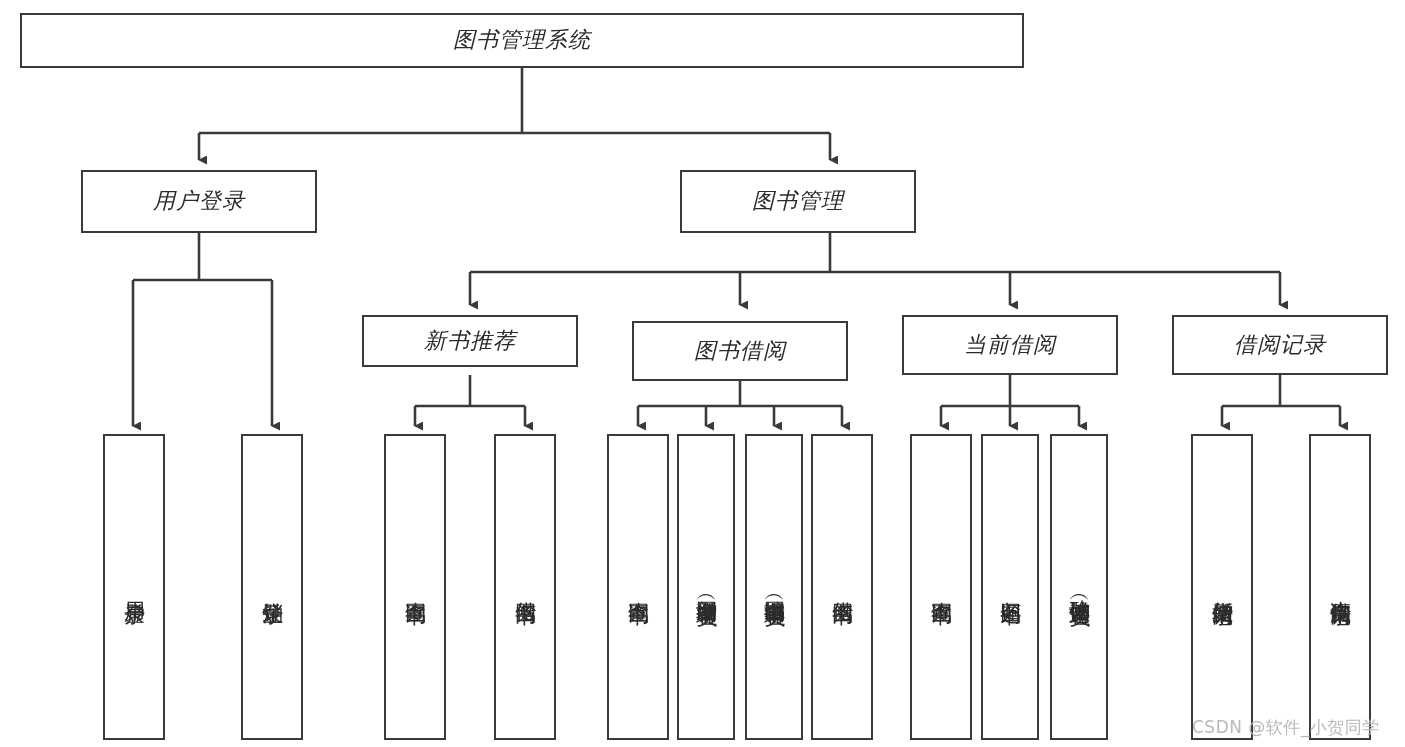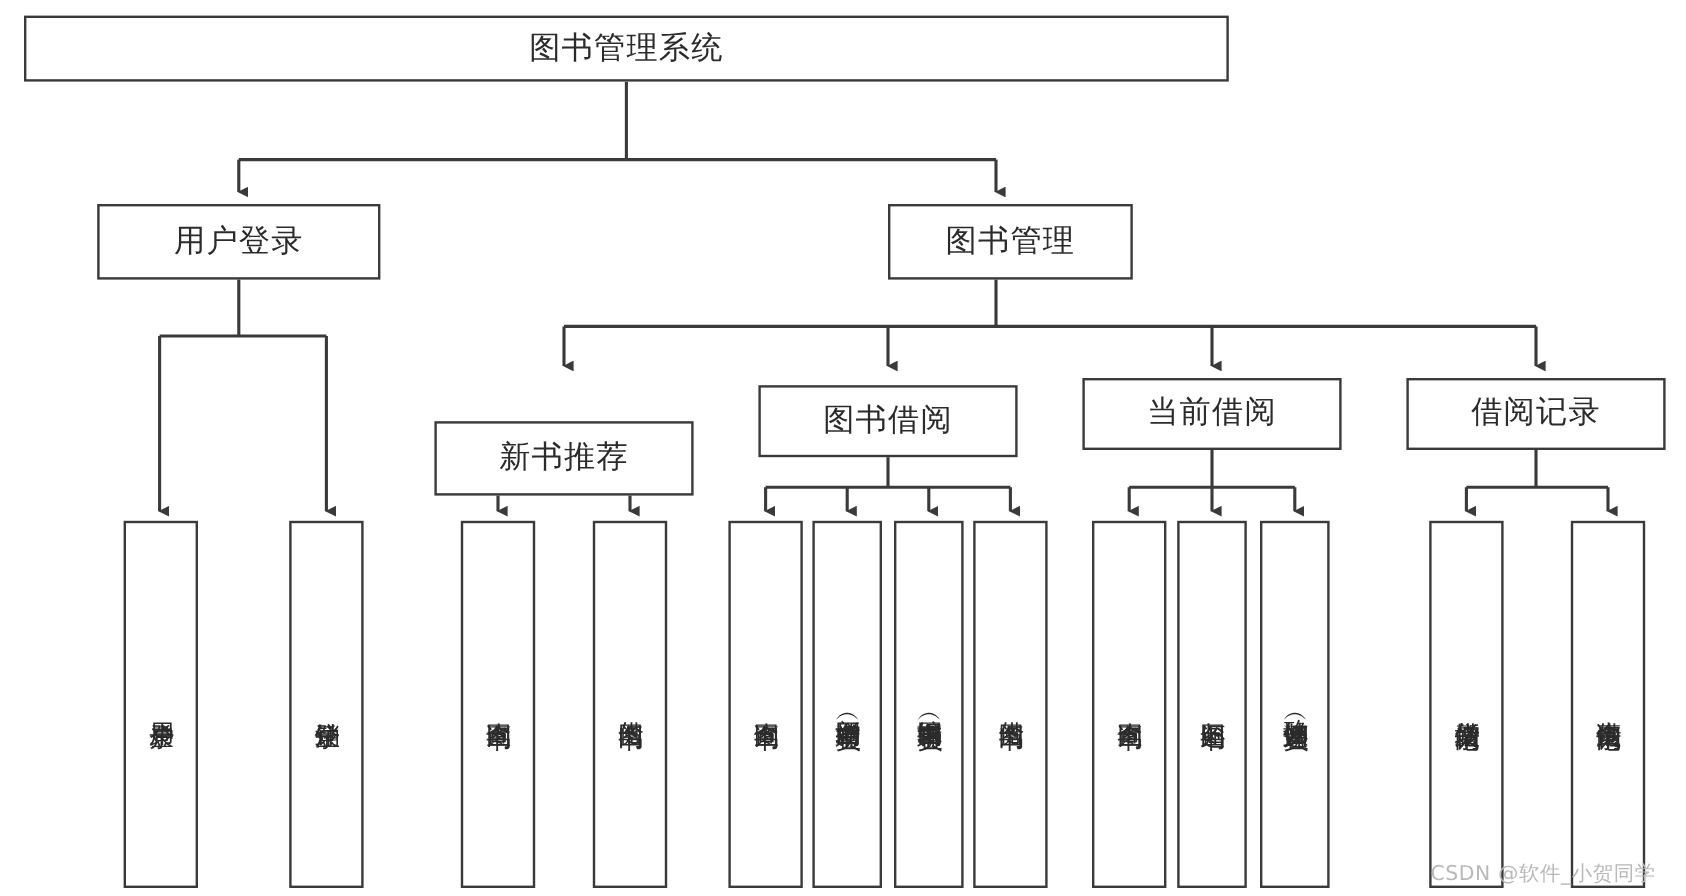--- a/index.html
+++ b/index.html
@@ -30,23 +30,24 @@
     position: absolute;
     box-sizing: border-box;
     background: #ffffff;
     border: 2px solid #3a3a3a;
     display: flex;
     align-items: center;
     justify-content: center;
     color: #2b2b2b;
   }
   .node.horiz {
-    font-size: 26px;
+    font-size: 22px;
     letter-spacing: 1px;
     line-height: 1.2;
+    font-style: italic;
   }
   .node.vert {
     font-size: 21px;
     line-height: 1.22;
     letter-spacing: 1px;
   }
   .node.vert .vtext {
     writing-mode: vertical-rl;
     text-orientation: upright;
     white-space: nowrap;
@@ -117,25 +118,25 @@
     </g>
   </svg>
 
   <div class="node horiz" style="left:20px; top:13px; width:1004px; height:55px;">
     <span>图书管理系统</span>
   </div>
 
   <div class="node horiz" style="left:81px; top:170px; width:236px; height:63px;">
     <span>用户登录</span>
   </div>
-  <div class="node horiz" style="left:740px; top:170px; width:204px; height:63px;justify-content:center;">
+  <div class="node horiz" style="left:680px; top:170px; width:236px; height:63px;justify-content:center;">
     <span>图书管理</span>
   </div>
 
-  <div class="node horiz" style="left:362px; top:315px; width:216px; height:62px;margin-top:36px;">
+  <div class="node horiz" style="left:362px; top:315px; width:216px; height:52px;">
     <span>新书推荐</span>
   </div>
   <div class="node horiz" style="left:632px; top:321px; width:216px; height:60px;">
     <span>图书借阅</span>
   </div>
   <div class="node horiz" style="left:902px; top:315px; width:216px; height:60px;">
     <span>当前借阅</span>
   </div>
   <div class="node horiz" style="left:1172px; top:315px; width:216px; height:60px;">
     <span>借阅记录</span>

